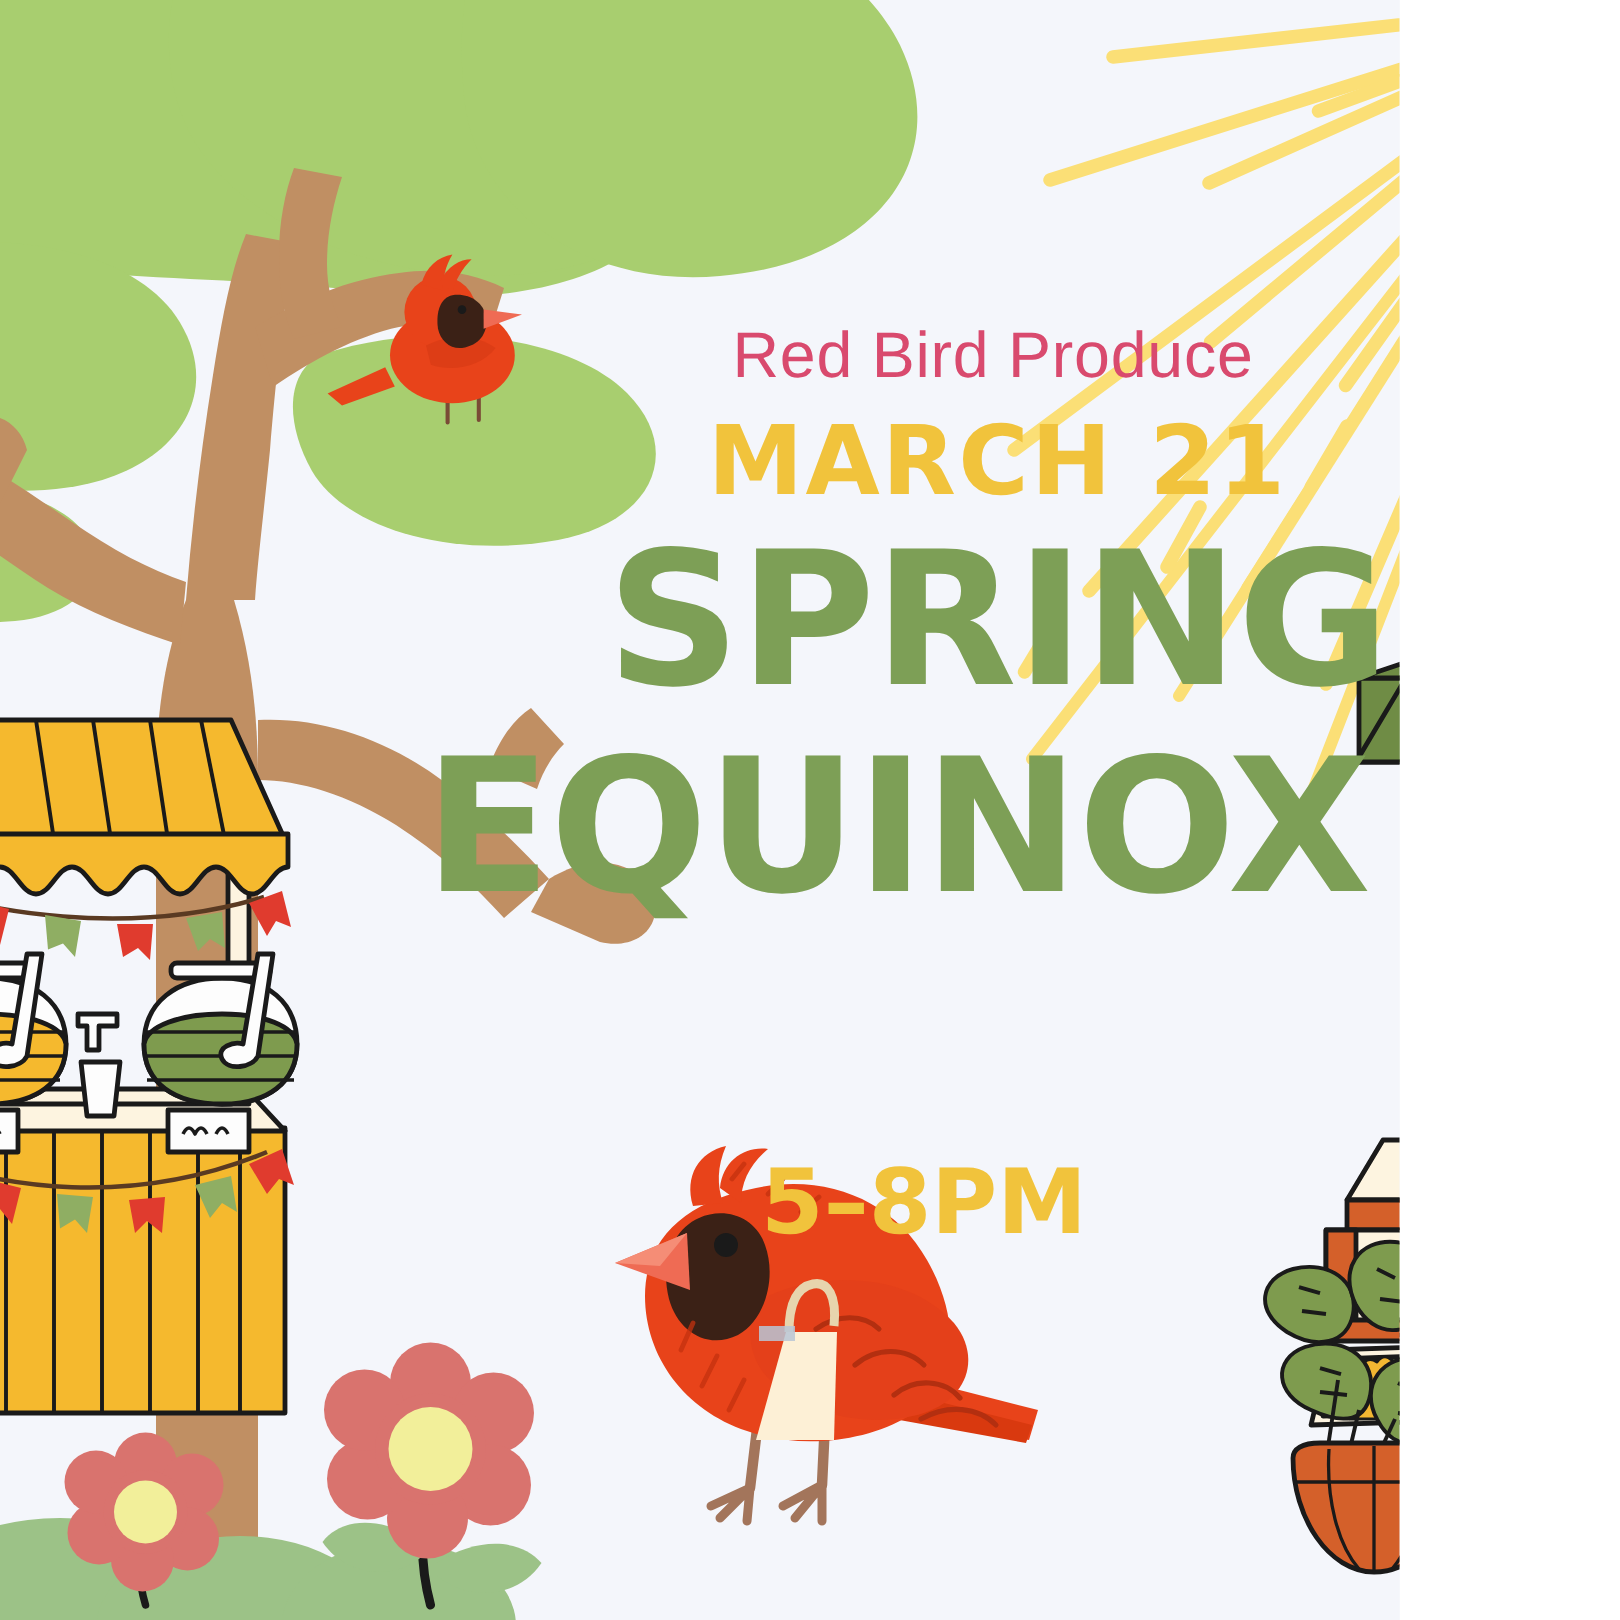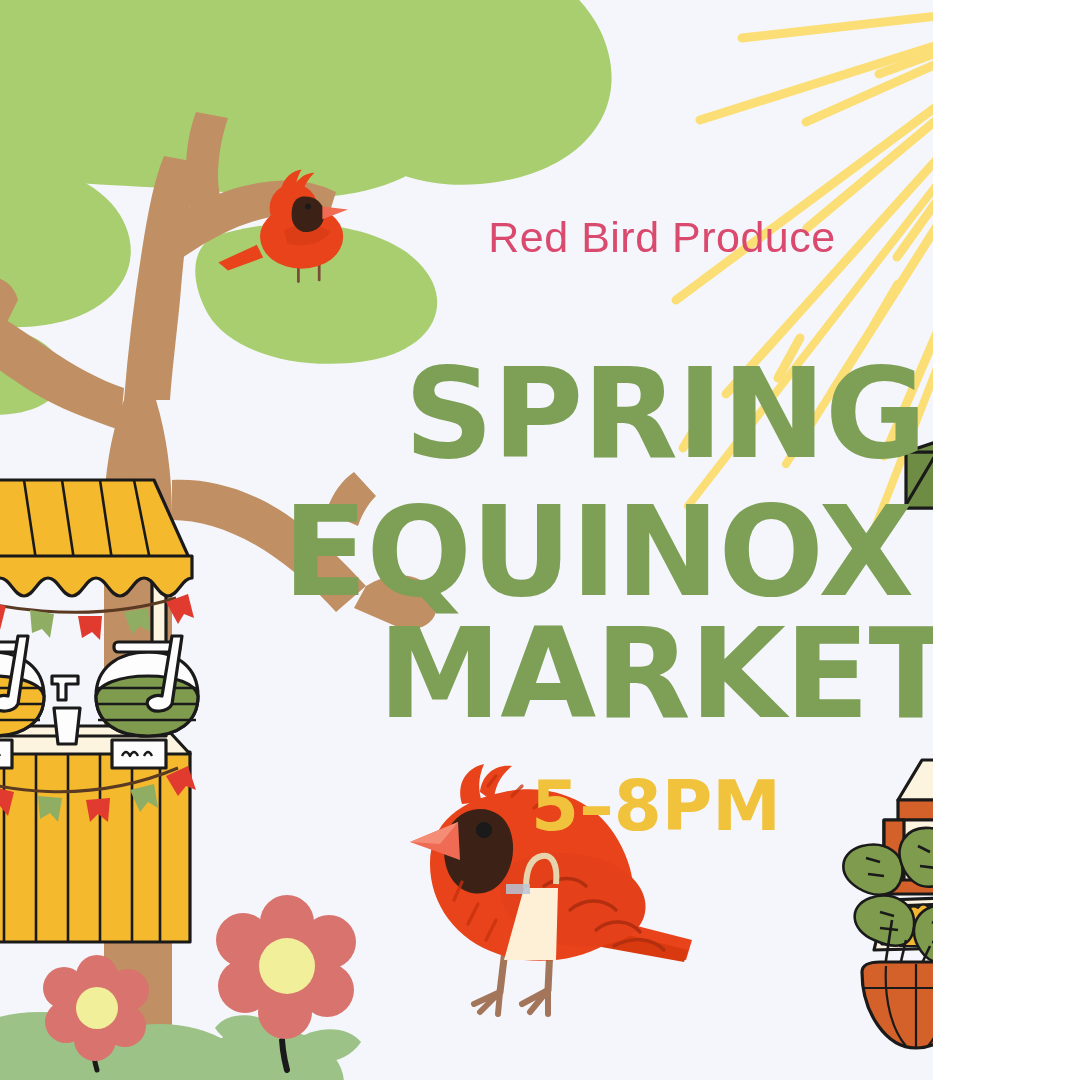--- a/index.html
+++ b/index.html
@@ -71,24 +71,24 @@
     font-size:124px;
   }
   #line3{
     left:50%; transform:translateX(-50%);
     margin-left:125px;
     top:612px;
     font-size:124px;
   }
   #timetag{
     left:50%; transform:translateX(-50%);
-    margin-left:116px;
+    margin-left:76px;
     top:772px;
     font-family:"DejaVu Sans", sans-serif;
-    font-size:69px;
+    font-size:60px;
     font-weight:700;
     letter-spacing:0px;
     color:#f1c33c;
   }
 </style>
 </head>
 <body>
 
 <div id="poster">
 
@@ -541,19 +541,19 @@
       <g>
         <path d="M 124,124 L 158,124 L 156,196 L 104,196 Z" fill="#fdf0d6"></path>
         <path d="M 126,124 C 126,104 132,94 142,92 C 152,90 158,100 156,120" fill="none" stroke="#e7d4ad" stroke-width="6"></path>
         <rect x="106" y="120" width="24" height="10" fill="#b9c6d6" opacity="0.85"></rect>
       </g>
     </g>
   </svg>
 
   <div class="textwrap">
     <div class="t" id="brand">Red Bird Produce</div>
+    <div class="t" id="datetag">MARCH 21</div>
     <div class="t headline" id="line1">SPRING</div>
     <div class="t headline" id="line2">EQUINOX</div>
-    <div class="t headline" id="line3">MARKET</div>
     <div class="t" id="timetag">5–8PM</div>
   </div>
 
 </div>
 
 </body></html>

